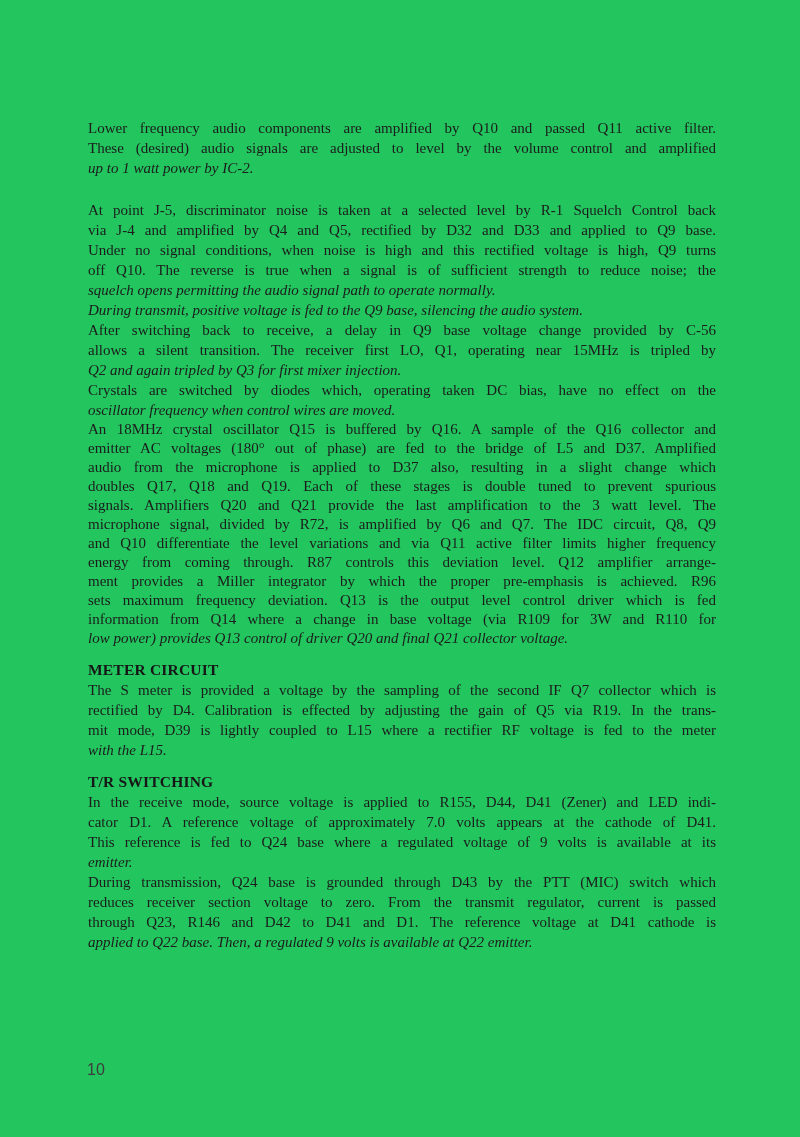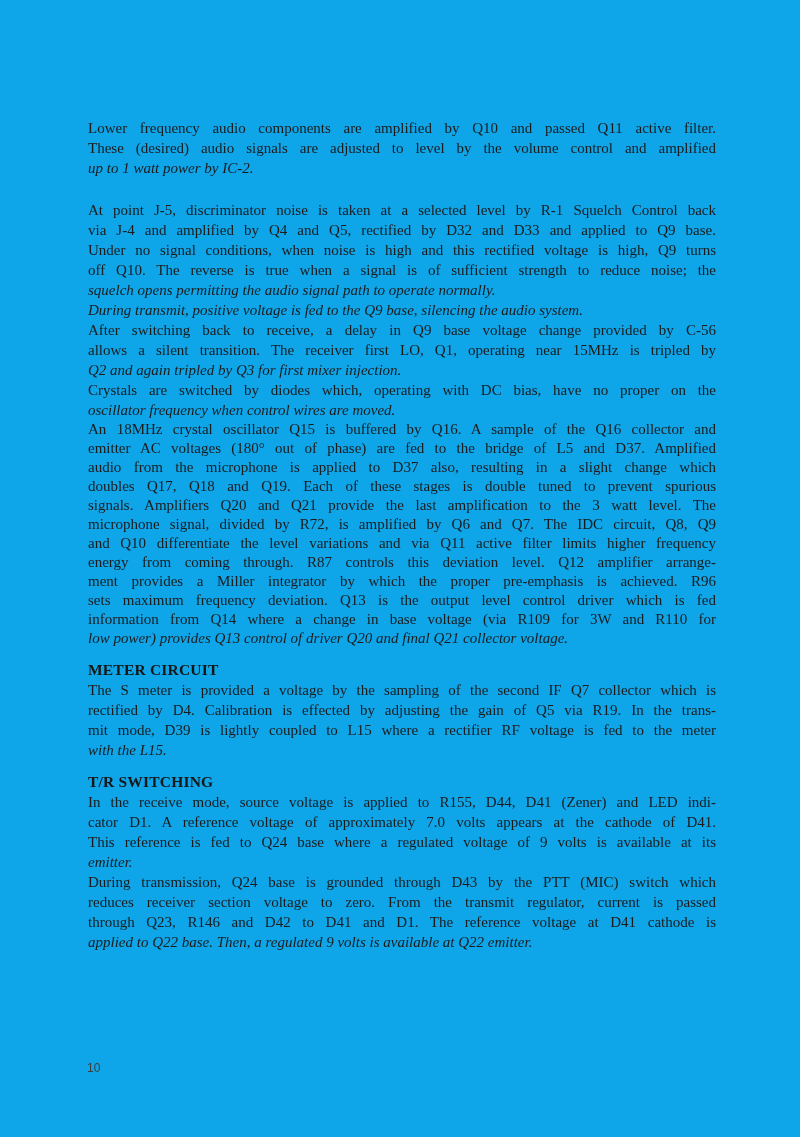--- a/index.html
+++ b/index.html
@@ -4,21 +4,21 @@
 <style>
   html, body {
     margin: 0;
     padding: 0;
     background: #ffffff;
   }
   .page {
     position: relative;
     width: 800px;
     height: 1137px;
-    background: #0ea5e9;
+    background: #22c55e;
     overflow: hidden;
     font-family: "Liberation Serif", serif;
   }
   .content {
     position: absolute;
     left: 88px;
     top: 118px;
     width: 628px;
     color: #1c1c1c;
     font-size: 15px;
@@ -46,21 +46,21 @@
   #section-receiver { margin-top: 22px; }
   
   #section-transmitter .line { line-height: 19px; }
   
   #section-tr .para + .para { margin-top: 0; }
   .page-number {
     position: absolute;
     left: 87px;
     top: 1061px;
     font-family: "Liberation Sans", sans-serif;
-    font-size: 12px;
+    font-size: 16px;
     color: #3d3d3d;
   }
 </style>
 </head>
 <body>
 
 <div class="page">
   <div class="content">
 
     <section id="section-intro">
@@ -84,21 +84,21 @@
           </div>
           <div class="para">
             <div class="line line-last">During transmit, positive voltage is fed to the Q9 base, silencing the audio system.</div>
           </div>
           <div class="para">
             <div class="line">After switching back to receive, a delay in Q9 base voltage change provided by C-56</div>
             <div class="line">allows a silent transition. The receiver first LO, Q1, operating near 15MHz is tripled by</div>
             <div class="line line-last">Q2 and again tripled by Q3 for first mixer injection.</div>
           </div>
           <div class="para">
-            <div class="line">Crystals are switched by diodes which, operating with DC bias, have no proper on the</div>
+            <div class="line">Crystals are switched by diodes which, operating taken DC bias, have no effect on the</div>
             <div class="line line-last">oscillator frequency when control wires are moved.</div>
           </div>
         </div>
     </section>
 
     <section id="section-transmitter">
       <div>
           <div class="para">
             <div class="line">An 18MHz crystal oscillator Q15 is buffered by Q16. A sample of the Q16 collector and</div>
             <div class="line">emitter AC voltages (180° out of phase) are fed to the bridge of L5 and D37. Amplified</div>

